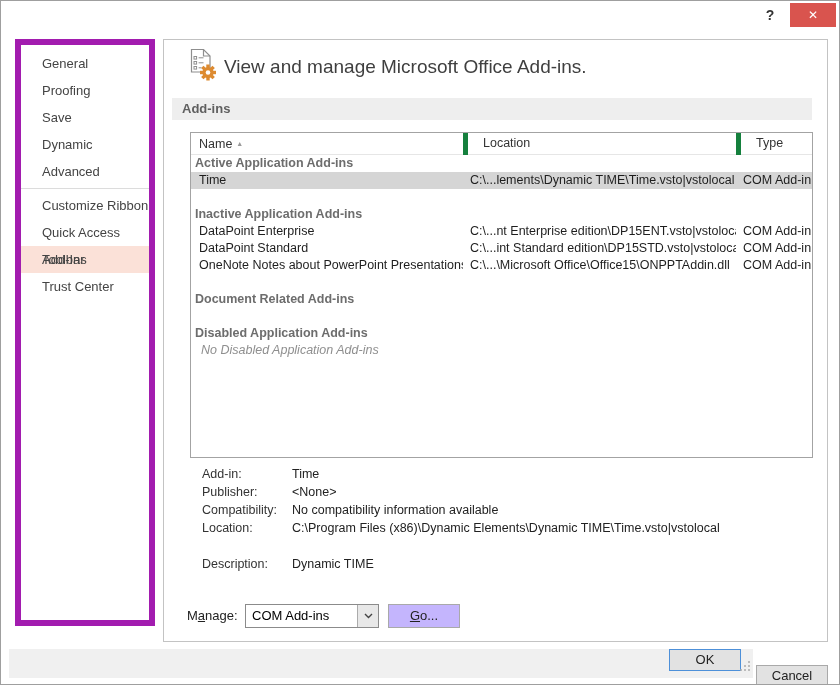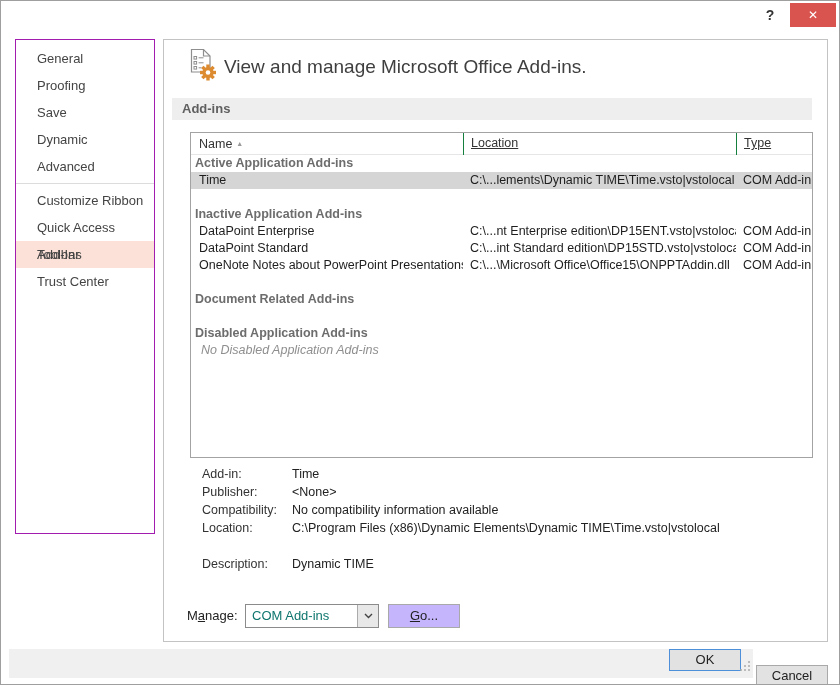--- a/index.html
+++ b/index.html
@@ -11,41 +11,41 @@
   }
   
   .titlebar{ position:absolute; left:0; top:0; width:100%; height:28px; background:#fff; }
   .title{ position:absolute; left:0; right:0; top:0; height:28px; line-height:28px;
     text-align:center; font-size:13px; color:#3d3d3d;margin-top:40px; }
   .help-btn{ position:absolute; right:58px; top:3px; width:22px; height:22px; line-height:22px;
     text-align:center; font-size:14px; font-weight:bold; color:#333; cursor:pointer; }
   .close-btn{ position:absolute; right:3px; top:2px; width:46px; height:24px;
     background:#d9544e; color:#fff; text-align:center; line-height:24px; font-size:12px; cursor:pointer; }
   
-  .sidebar{ position:absolute; left:14px; top:38px; width:140px; height:495px;
-    background:#fff; border:1px solid #a21caf; padding-top:5px; }
+  .sidebar{ position:absolute; left:14px; top:38px; width:140px; height:587px;
+    background:#fff; border:6px solid #a21caf; padding-top:5px; }
   .nav-item{ height:27px; line-height:27px; padding-left:21px; font-size:13px; color:#444; cursor:pointer; }
   .nav-item.selected{ background:#fbe1d8; }
   .nav-divider{ border-top:1px solid #dcdcdc; margin:3px 0 3px 0; }
   
   .content{ position:absolute; left:162px; top:38px; width:665px; height:603px;
     background:#fff; border:1px solid #c3c3c3; }
   .hdr-icon{ position:absolute; left:24px; top:8px; }
   .hdr-text{ position:absolute; left:60px; top:16px; font-size:19px; color:#3f3f3f; }
   .section-bar{ position:absolute; left:8px; top:58px; width:640px; height:22px;
     background:#eeeeee; line-height:22px; padding-left:10px;
     font-size:13px; font-weight:bold; color:#5f5f5f; }
   
   .addins-table{ position:absolute; left:26px; top:92px; width:623px; height:326px;
     border:1px solid #a3a3a3; background:#fff; font-size:12.5px; overflow:hidden; }
   .t-head{ display:grid; grid-template-columns:272px 273px auto; height:22px;
     border-bottom:1px solid #e6e6e6; }
   .t-head .hc{ line-height:21px; color:#333; }
   .t-head .hc.name{ padding-left:8px; }
-  .t-head .hc.loc, .t-head .hc.type{ padding-left:7px; border-left:1px solid #15803d;text-decoration:underline; }
+  .t-head .hc.loc, .t-head .hc.type{ padding-left:15px; border-left:5px solid #15803d; }
   .sort-ind{ font-size:7px; color:#9a9a9a; vertical-align:2px; margin-left:4px; }
   .t-group{ height:17px; line-height:17px; padding-left:4px; font-weight:bold; color:#6d6d6d; }
   .t-row{ display:grid; grid-template-columns:272px 273px auto; height:17px; line-height:17px;
     color:#1e1e1e; cursor:default; }
   .t-row.selected{ background:#d5d5d5; }
   .t-row .cell{ white-space:nowrap; overflow:hidden; }
   .c-name{ padding-left:8px; }
   .c-loc{ padding-left:7px; }
   .c-type{ padding-left:7px; }
   .t-empty{ height:17px; line-height:17px; padding-left:10px; font-style:italic; color:#8f8f8f; }
@@ -55,21 +55,21 @@
   .d-row{ display:flex; height:18px; line-height:18px; }
   .d-row.desc{ margin-top:18px; }
   .d-label{ width:90px; color:#333; }
   .d-value{ white-space:nowrap; }
   
   .manage-row{ position:absolute; left:0; top:564px; width:100%; height:24px; font-size:13px; }
   .manage-label{ position:absolute; left:23px; top:0; line-height:24px; color:#222; }
   .u{ text-decoration:underline; }
   .dropdown{ position:absolute; left:81px; top:0; width:134px; height:24px;
     border:1px solid #8b8b8b; background:#fff; cursor:pointer; }
-  .dropdown .dd-value{ position:absolute; left:6px; top:0; line-height:22px; color:#0f766e; }
+  .dropdown .dd-value{ position:absolute; left:6px; top:0; line-height:22px; color:#000000; }
   .dropdown .dd-arrow{ position:absolute; right:0; top:0; width:21px; height:22px;
     background:#e8e8e8; border-left:1px solid #ababab; display:flex; align-items:center; justify-content:center; }
   .go-btn{ position:absolute; left:224px; top:0; width:72px; height:24px;
     background:#c4b5fd; border:1px solid #a9a9a9; text-align:center; line-height:22px;
     font-size:13px; color:#222; cursor:pointer; }
   
   .footer{ position:absolute; left:8px; top:648px; width:744px; height:29px; background:#f0f0f0; }
   .btn{ position:absolute; top:0; width:72px; height:22px; background:#e2e2e2;
     border:1px solid #a9a9a9; text-align:center; line-height:20px; font-size:13px; color:#222; cursor:pointer; }
   .btn.ok{ left:660px; border-color:#4d90d9; }

